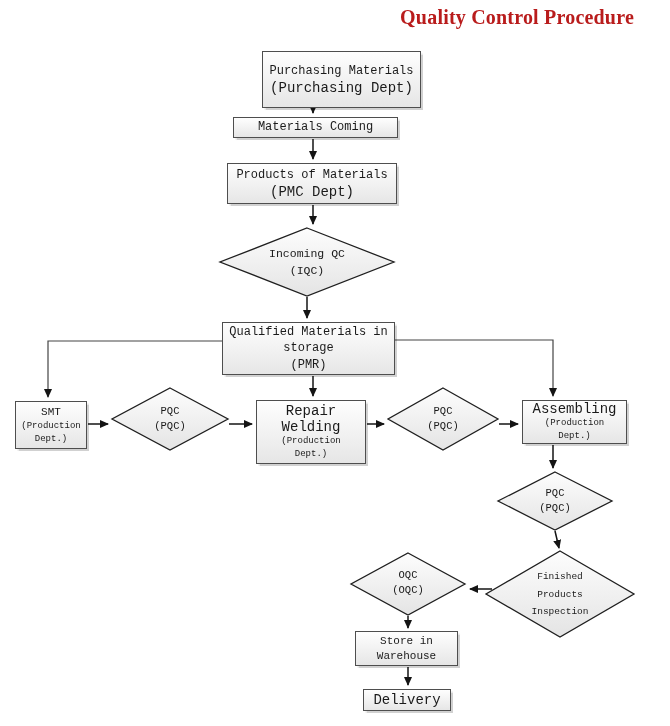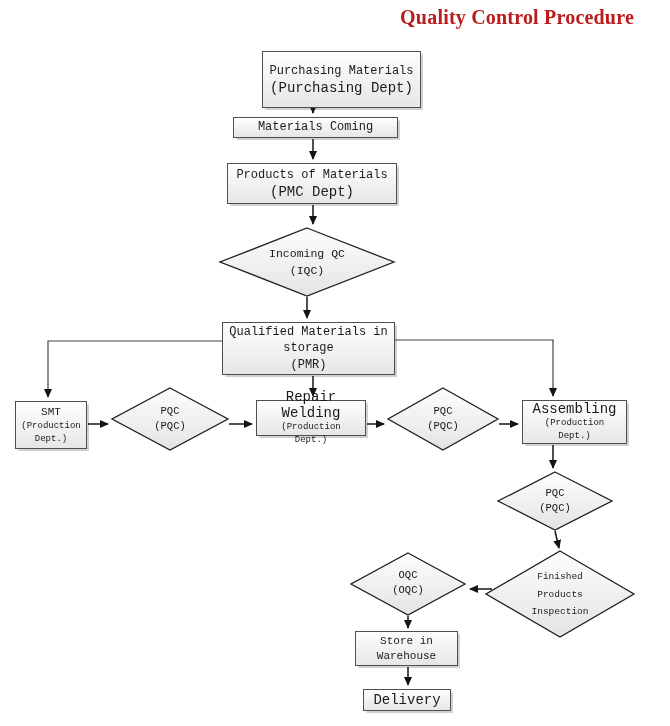--- a/index.html
+++ b/index.html
@@ -94,21 +94,21 @@
     <div class="fs12q">storage</div>
     <div class="fs12q">(PMR)</div>
   </div>
 
   <div class="box" style="left:15px;top:401px;width:72px;height:48px;">
     <div class="fs11">SMT</div>
     <div class="fs9">(Production</div>
     <div class="fs9">Dept.)</div>
   </div>
 
-  <div class="box" style="left:256px;top:400px;width:110px;height:36px;">
+  <div class="box" style="left:256px;top:400px;width:110px;height:64px;">
     <div class="fs115">Repair Welding</div>
     <div class="fs9">(Production</div>
     <div class="fs9">Dept.)</div>
   </div>
 
   <div class="box" style="left:522px;top:400px;width:105px;height:44px;">
     <div class="fs115">Assembling</div>
     <div class="fs9">(Production</div>
     <div class="fs9">Dept.)</div>
   </div>

